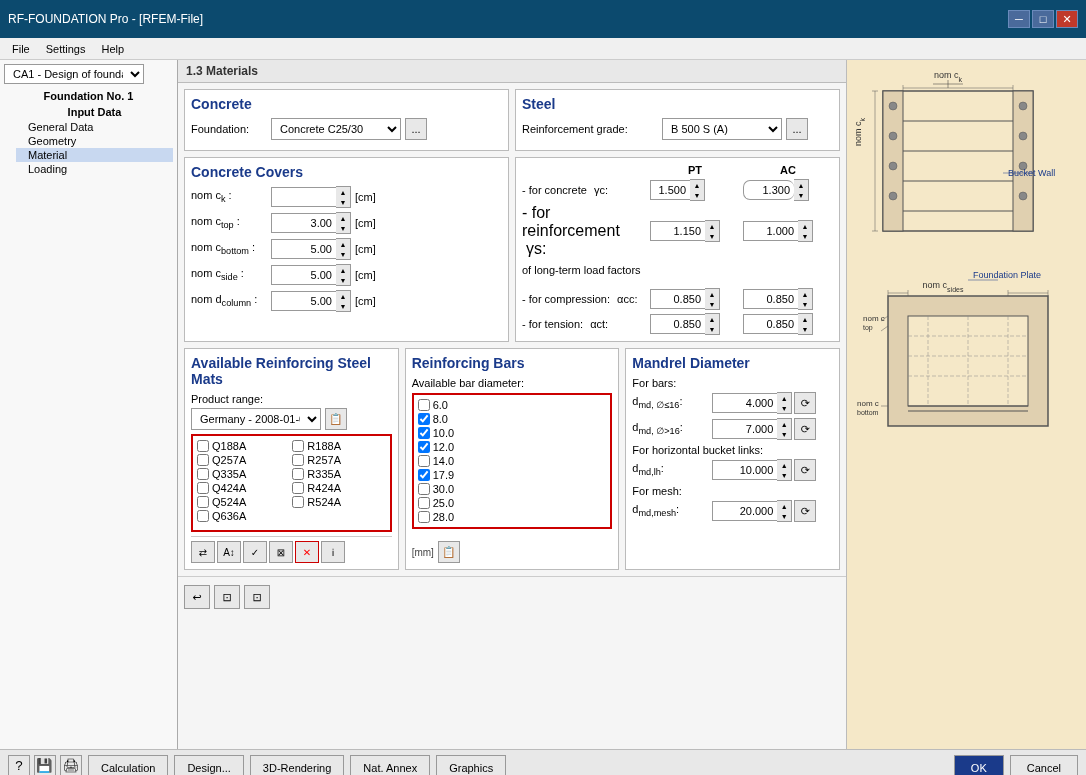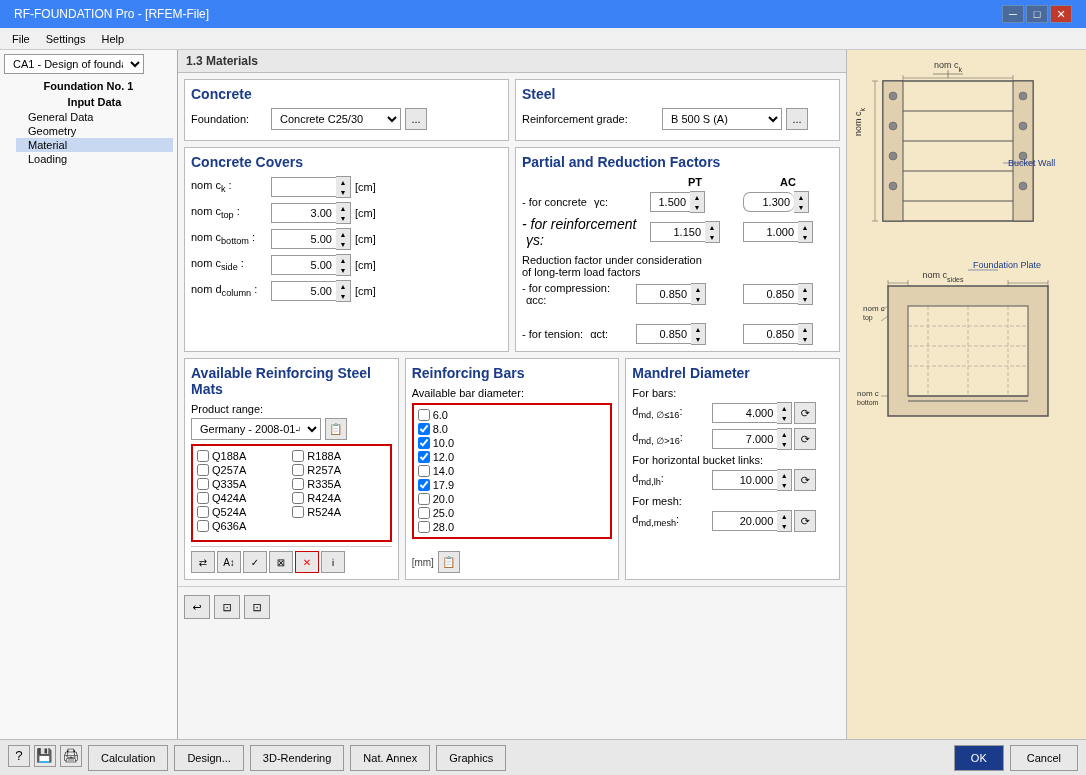--- a/index.html
+++ b/index.html
@@ -1,19 +1,19 @@
 <!DOCTYPE html>
 <html><head>
   <meta charset="utf-8">
   <style>
     * { box-sizing: border-box; margin: 0; padding: 0; }
     body { font-family: 'Segoe UI', Tahoma, Geneva, Verdana, sans-serif; font-size: 11px; background: #f0f0f0; color: #000; width: 1086px; height: 775px; overflow: hidden; }
     
     
-    .title-bar { background: #3b82f6; color: white; height: 28px; display: flex; align-items: center; justify-content: space-between; padding: 0 14px; }
+    .title-bar { background: #0c4a6e; color: white; height: 38px; display: flex; align-items: center; justify-content: space-between; padding: 0 8px; }
     .title-bar-title { font-size: 12px; }
     .title-bar-controls { display: flex; gap: 2px; }
     .title-bar-btn { width: 22px; height: 18px; background: #4a6a9b; border: 1px solid #6a8abb; color: white; cursor: pointer; font-size: 11px; display: flex; align-items: center; justify-content: center; }
     .title-bar-btn.close { background: #c0392b; }
     
     
     .menu-bar { background: #f0f0f0; border-bottom: 1px solid #ccc; height: 22px; display: flex; align-items: center; padding: 0 4px; }
     .menu-item { padding: 2px 8px; cursor: pointer; font-size: 11px; }
     
     
@@ -224,21 +224,20 @@
             <div class="spin-btns">
               <button class="spin-btn">▲</button>
               <button class="spin-btn">▼</button>
             </div>
           </div>
           <span class="form-unit">[cm]</span>
         </div>
       </div>
 
       <div class="panel">
-        <div class="panel-title">Partial and Reduction Factors</div>
 
         <div style="display:grid; grid-template-columns: auto 90px 90px; gap:3px; align-items:center;">
           <div></div>
           <div style="text-align:center; font-weight:bold; font-size:11px;">PT</div>
           <div style="text-align:center; font-weight:bold; font-size:11px;">AC</div>
 
           <div style="font-size:11px;">
             <span>- for concrete</span>
             <span style="margin-left:4px;">γc:</span>
           </div>
@@ -250,46 +249,45 @@
             </div>
           </div>
           <div class="spin-input">
             <input class="spin-field" style="width: 51px; border-radius: 7px;" type="text" value="1.300">
             <div class="spin-btns">
               <button class="spin-btn">▲</button>
               <button class="spin-btn">▼</button>
             </div>
           </div>
 
-          <div style="font-size:14px;font-style:italic;">
+          <div style="font-size:16px;">
             <span>- for reinforcement</span>
             <span style="margin-left:4px;">γs:</span>
           </div>
           <div class="spin-input">
             <input class="spin-field" style="width: 55px;" type="text" value="1.150">
             <div class="spin-btns">
               <button class="spin-btn">▲</button>
               <button class="spin-btn">▼</button>
             </div>
           </div>
           <div class="spin-input">
             <input class="spin-field" style="width: 55px;" type="text" value="1.000">
             <div class="spin-btns">
               <button class="spin-btn">▲</button>
               <button class="spin-btn">▼</button>
             </div>
           </div>
         </div>
 
         <div style="margin-top:6px; font-size:11px;">
-          <div>Reduction factor under consideration</div>
           <div>of long-term load factors</div>
         </div>
 
-        <div style="display:grid; grid-template-columns: auto 90px 90px; gap:17px; align-items:center; margin-top:4px;">
+        <div style="display:grid; grid-template-columns: auto 90px 90px; gap:3px; align-items:center; margin-top:12px;">
 
           <div style="font-size:11px;">
             <span>- for compression:</span>
             <span style="margin-left:4px;">αcc:</span>
           </div>
           <div class="spin-input">
             <input class="spin-field" style="width: 55px;" type="text" value="0.850">
             <div class="spin-btns">
               <button class="spin-btn">▲</button>
               <button class="spin-btn">▼</button>
@@ -419,21 +417,21 @@
             <div class="bar-check">
                 <input type="checkbox" style="">
                 <span>14.0</span>
               </div>
             <div class="bar-check">
                 <input type="checkbox" checked="" style="">
                 <span>17.9</span>
               </div>
             <div class="bar-check">
                 <input type="checkbox" style="">
-                <span>20.0</span>
+                <span>30.0</span>
               </div>
             <div class="bar-check">
                 <input type="checkbox" style="">
                 <span>25.0</span>
               </div>
             <div class="bar-check">
                 <input type="checkbox" style="">
                 <span>28.0</span>
               </div>
           </div>

